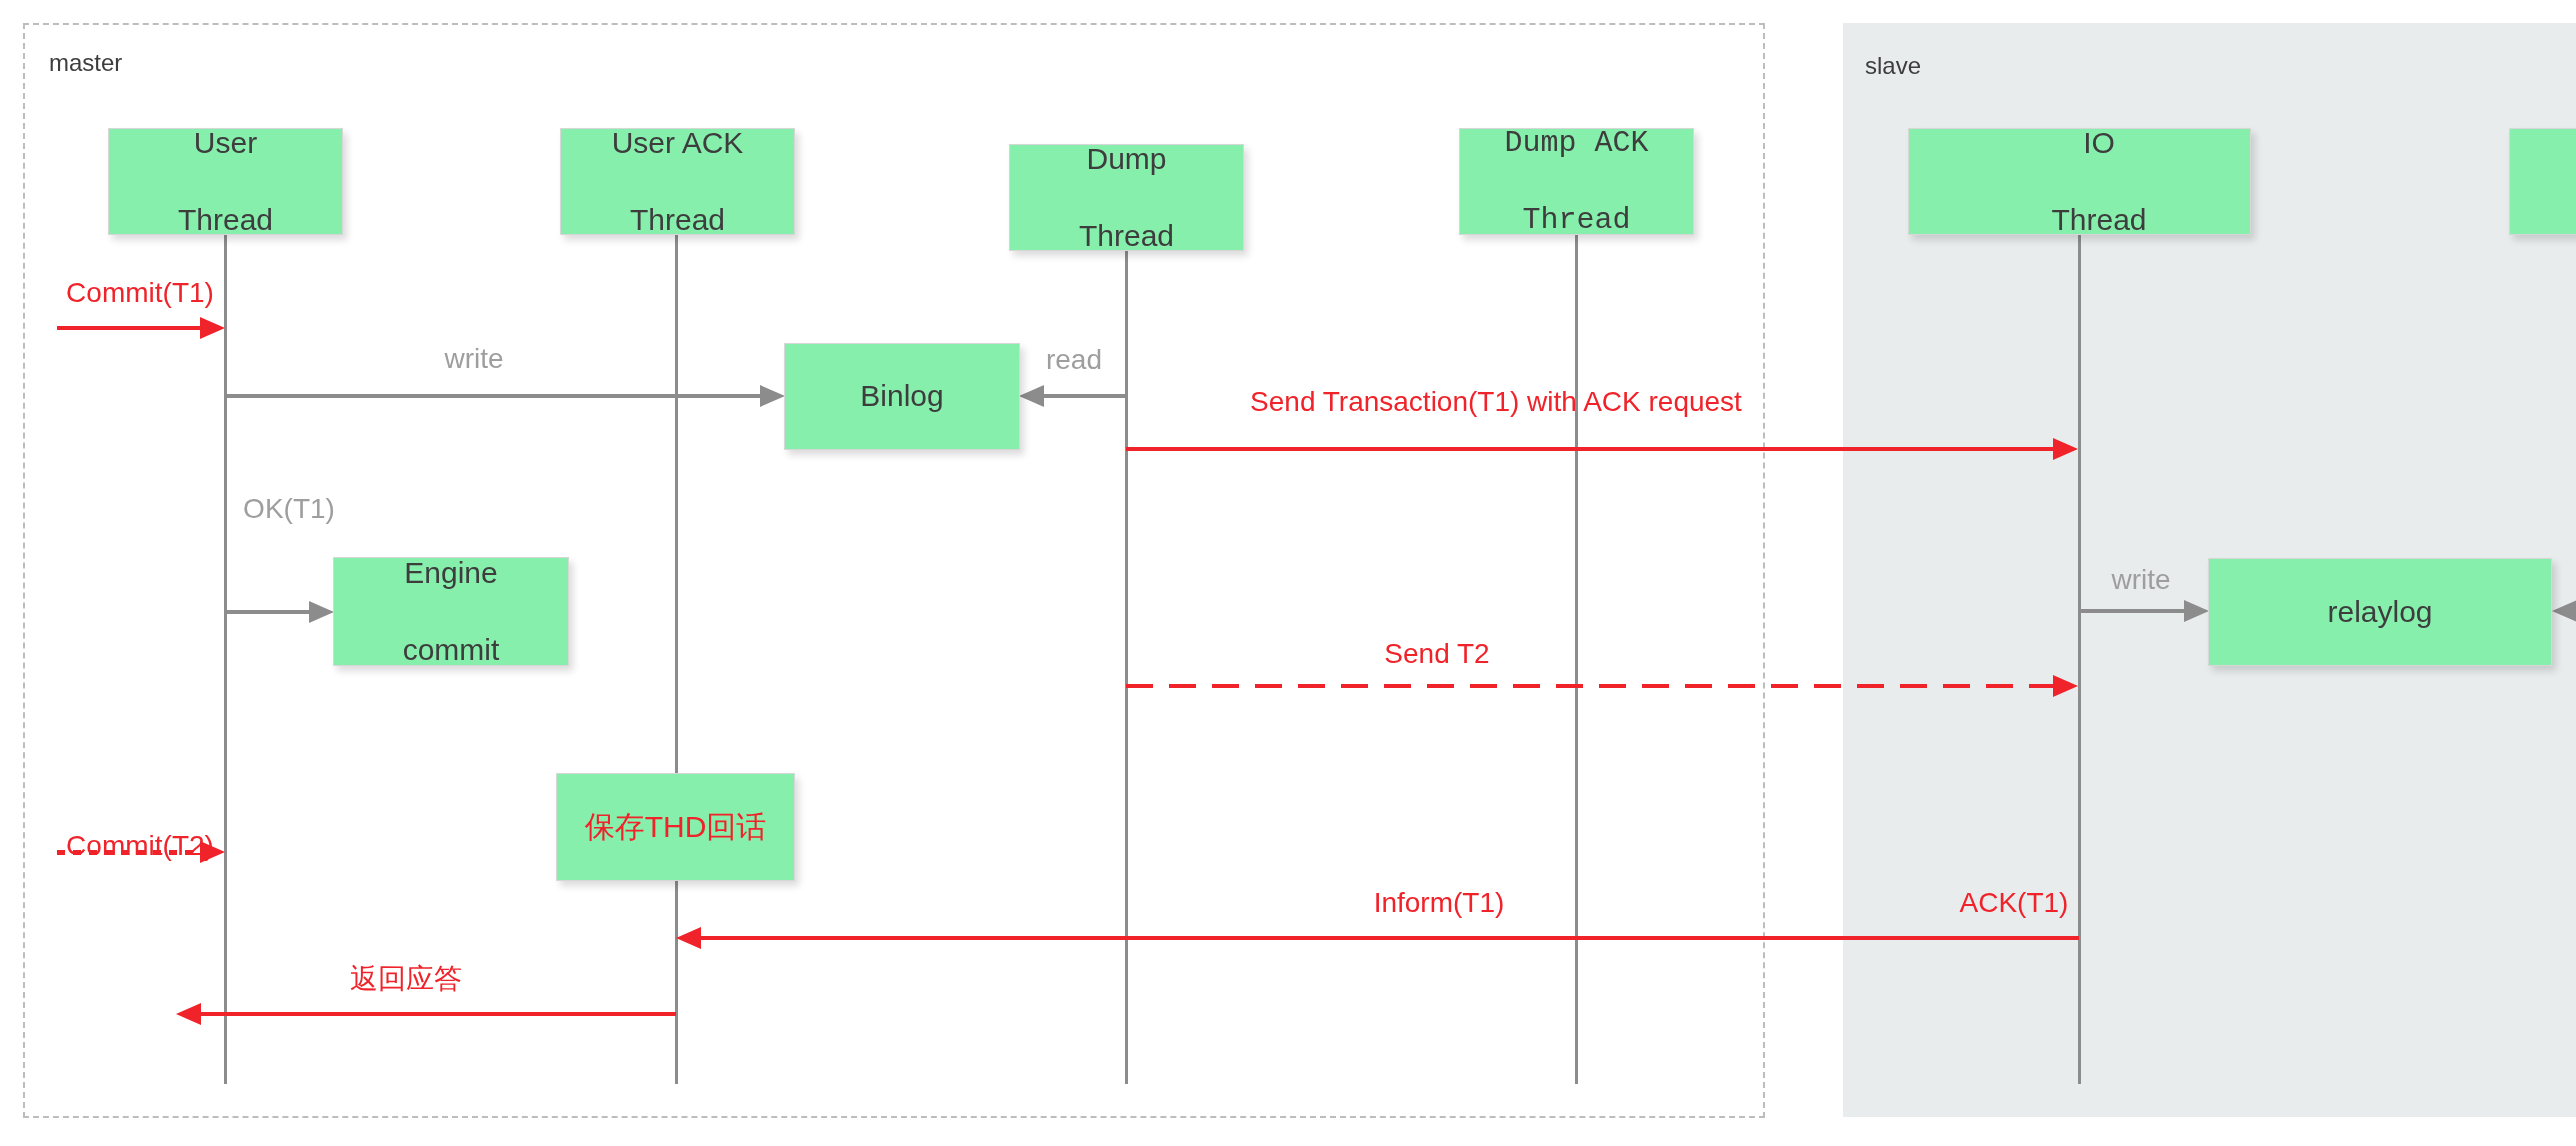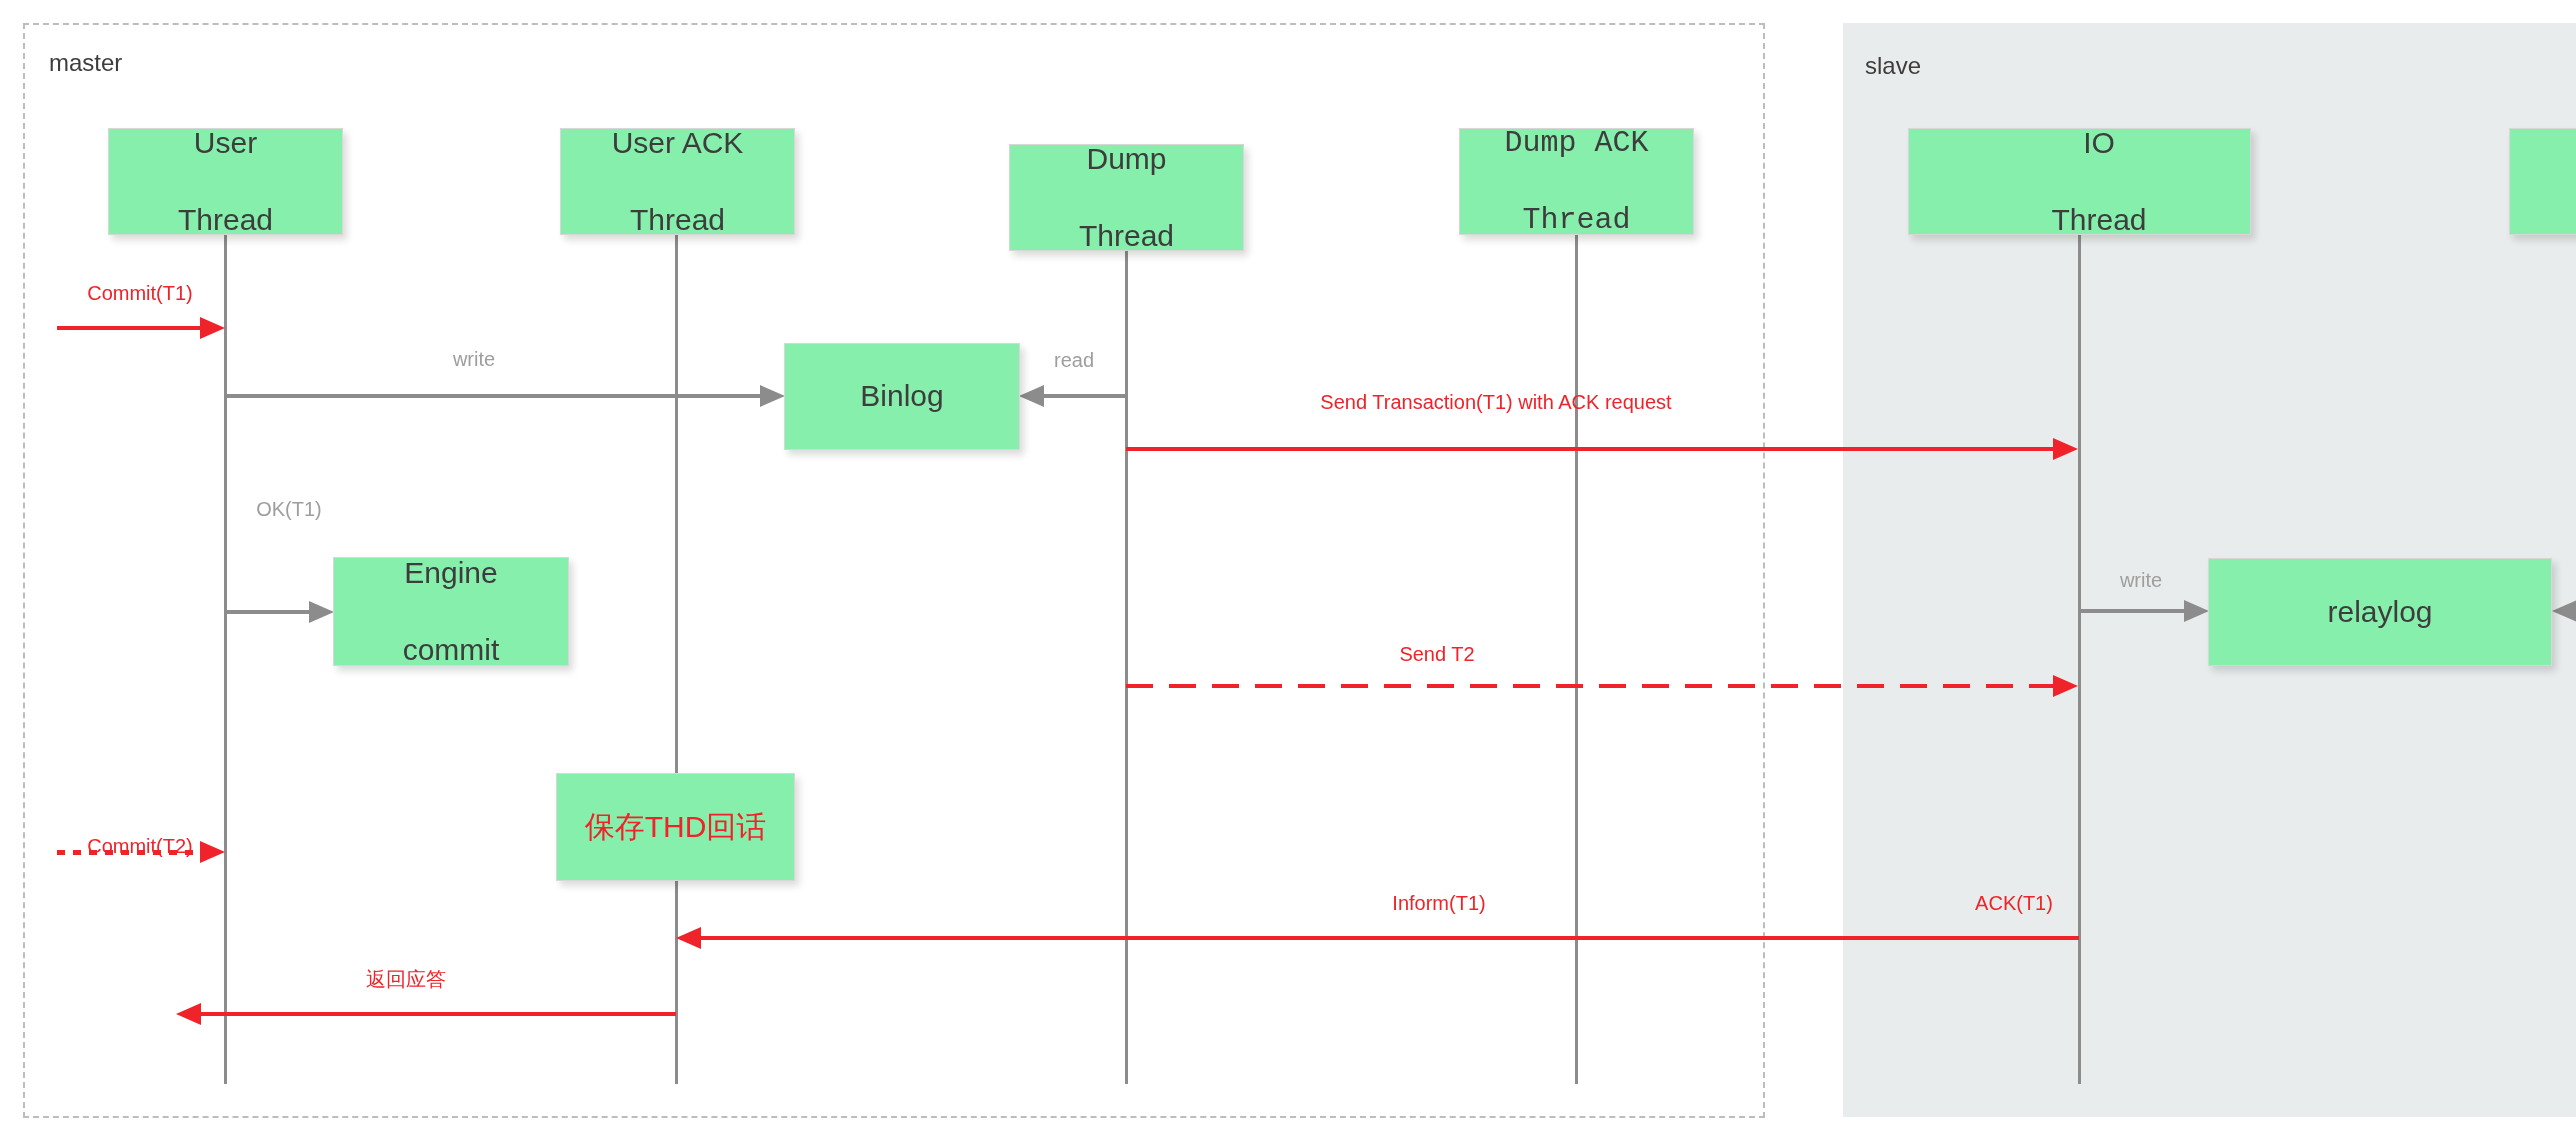--- a/index.html
+++ b/index.html
@@ -28,21 +28,21 @@
   .arrow.left  .head{left:0;border-top:11.3px solid transparent;border-bottom:11.3px solid transparent;border-right:25px solid;}
   .arrow.red .line{background:var(--red);}
   .arrow.red.dashed .line{background:repeating-linear-gradient(to right,var(--red) 0 27px,transparent 27px 43px);}
   .arrow.red.dotted .line{background:repeating-linear-gradient(to right,var(--red) 0 8.2px,transparent 8.2px 16px);height:5.2px;top:9.8px;}
   .arrow.red.right .head{border-left-color:var(--red);}
   .arrow.red.left .head{border-right-color:var(--red);}
   .arrow.gray .line{background:var(--gray-line);}
   .arrow.gray.right .head{border-left-color:var(--gray-line);}
   .arrow.gray.left .head{border-right-color:var(--gray-line);}
   .msg-label{position:absolute;transform:translate(-50%,-50%);white-space:nowrap;
-             font-size:20px;z-index:4;}
+             font-size:28px;z-index:4;}
   .msg-label.red{color:var(--red);}
   .msg-label.gray{color:var(--gray-text);}
 </style>
 </head>
 <body>
 
 <div class="canvas">
 
   <div class="region master" style="left:23px;top:23px;width:1742px;height:1095px;"></div>
   <div class="region slave" style="left:1843px;top:23px;width:1079px;height:1094px;"></div>

